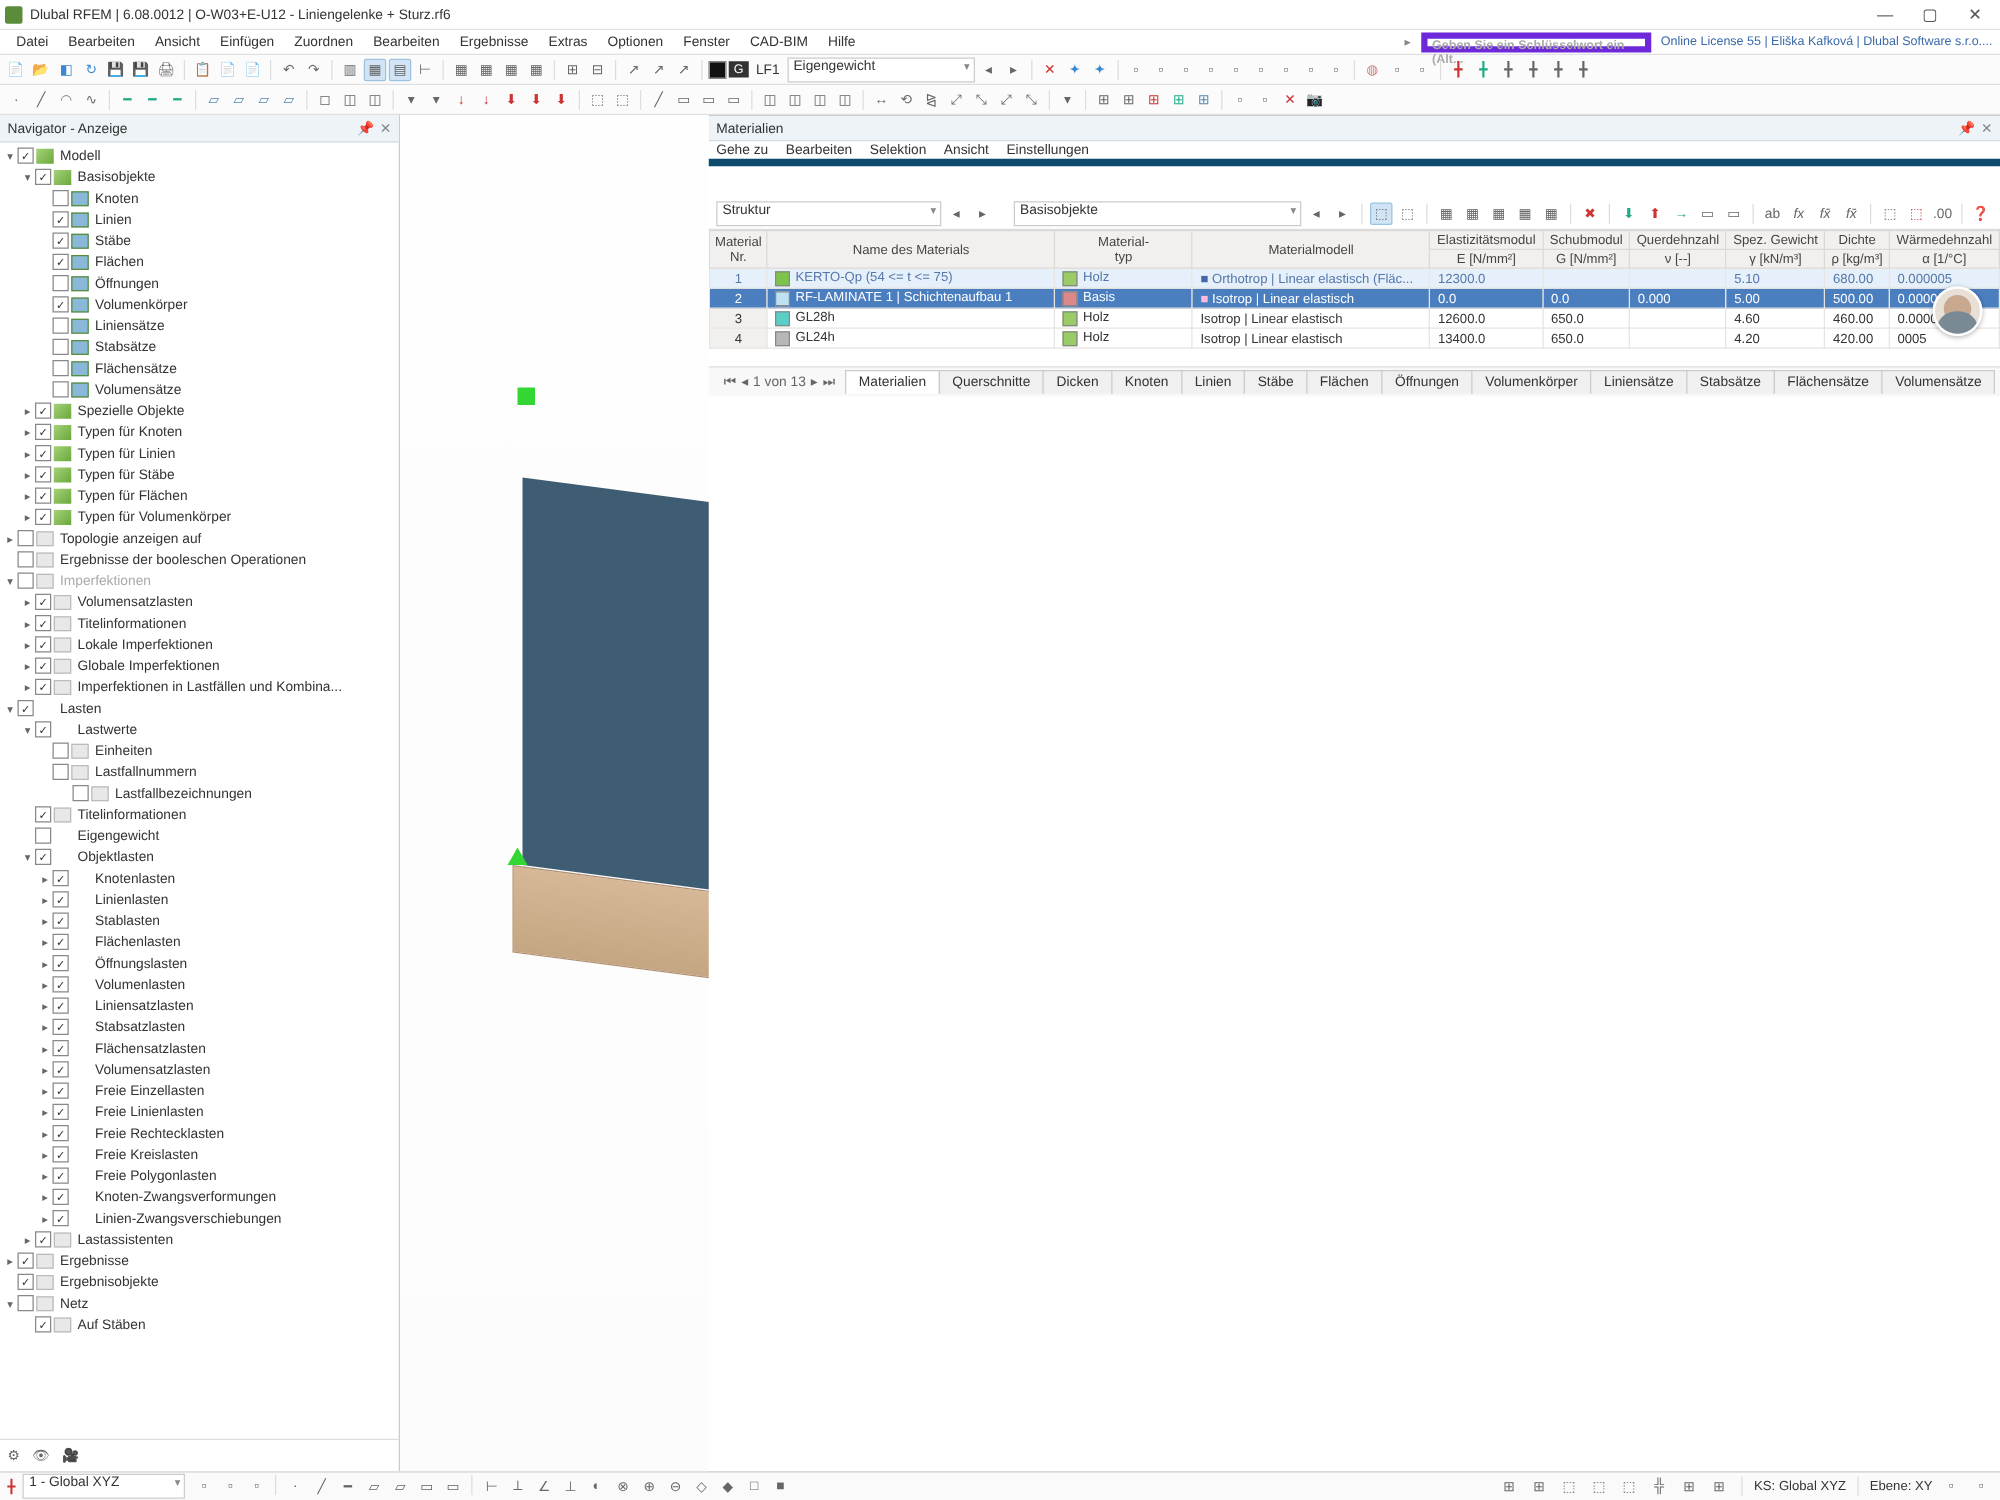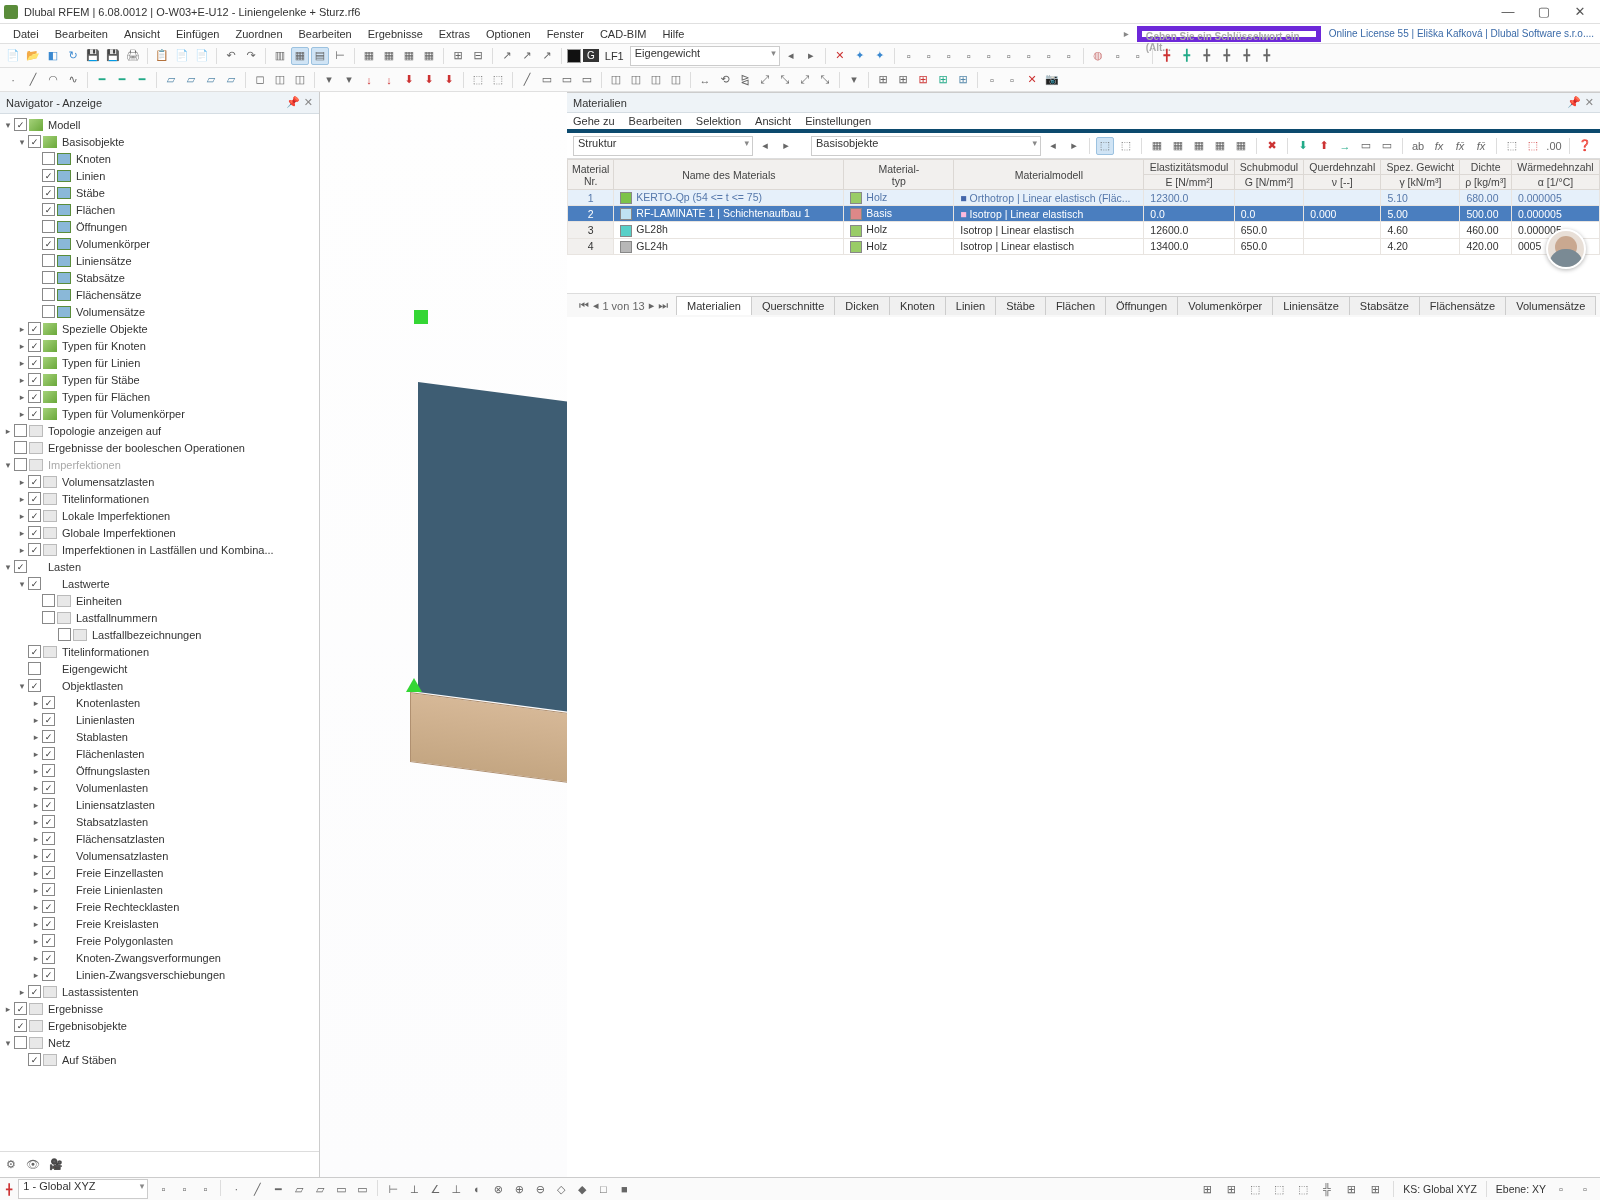--- a/index.html
+++ b/index.html
@@ -41,22 +41,22 @@
 .wall-scene { position:absolute; left:90px; top:180px; width:1050px; height:510px; }
 .sill { position:absolute; left:0; bottom:20px; width:1050px; height:70px; background:linear-gradient(#d6b897,#c4a682); transform:skewY(7.5deg); transform-origin:left top; border:1px solid #b09070; }
 .sill-side { position:absolute; right:-18px; bottom:-43px; width:18px; height:70px; background:#b8936a; transform:skewY(7.5deg); }
 .wall { position:absolute; left:8px; bottom:90px; width:1030px; height:310px; background:#3e5d73; transform:skewY(7.5deg); transform-origin:left bottom; }
 .wline { position:absolute; top:0; bottom:0; width:1px; background:rgba(0,0,0,.35); }
 .door { position:absolute; background:#fff; bottom:0; }
 .gn { position:absolute; width:14px; height:14px; background:#34d634; }
 .gs { position:absolute; width:0; height:0; border-left:8px solid transparent; border-right:8px solid transparent; border-bottom:14px solid #34d634; }
 .bottom-panel { height:225px; border-top:1px solid #ccc; display:flex; flex-direction:column; background:#fff; position:relative; }
 .bp-title { height:20px; background:#eef3f7; border-bottom:1px solid #d5dde3; display:flex; align-items:center; justify-content:space-between; padding:0 6px; font-weight:400; font-size:11px; }
-.bp-menu { height:20px; display:flex; align-items:center; padding:0 6px; gap:14px; font-size:11px; border-bottom:4px solid #0c4a6e; }
-.bp-tools { height:26px; display:flex; align-items:center; padding:0 6px; gap:3px; border-bottom:1px solid #ddd; }
+.bp-menu { height:20px; display:flex; align-items:center; padding:0 6px; gap:14px; font-size:11px; border-bottom:6px solid #0c4a6e; }
+.bp-tools { height:26px; display:flex; align-items:center; padding:0 6px; gap:3px; border-bottom:1px solid #ddd;margin-top:25px; }
 .bp-table { flex:1; overflow:auto; }
 table { border-collapse:collapse; width:100%; font-size:10.5px; }
 th { background:#f2f0ee; border:1px solid #dcd8d4; padding:1px 4px; font-weight:400; color:#444; }
 td { border:1px solid #e8e4e0; padding:1px 6px; height:16px; }
 tr.r1 td { background:#e6f0fa; color:#5577aa; }
 tr.r2 td { background:#4a7ebf; color:#fff; }
 .rhnum { text-align:center; background:#f2f0ee; width:32px; }
 .num { text-align:left; }
 .blue { color:#4466aa; }
 .bp-tabs { height:24px; border-top:1px solid #ddd; display:flex; align-items:center; padding:0 4px; gap:0; font-size:11px; background:#f8f8f8; }

